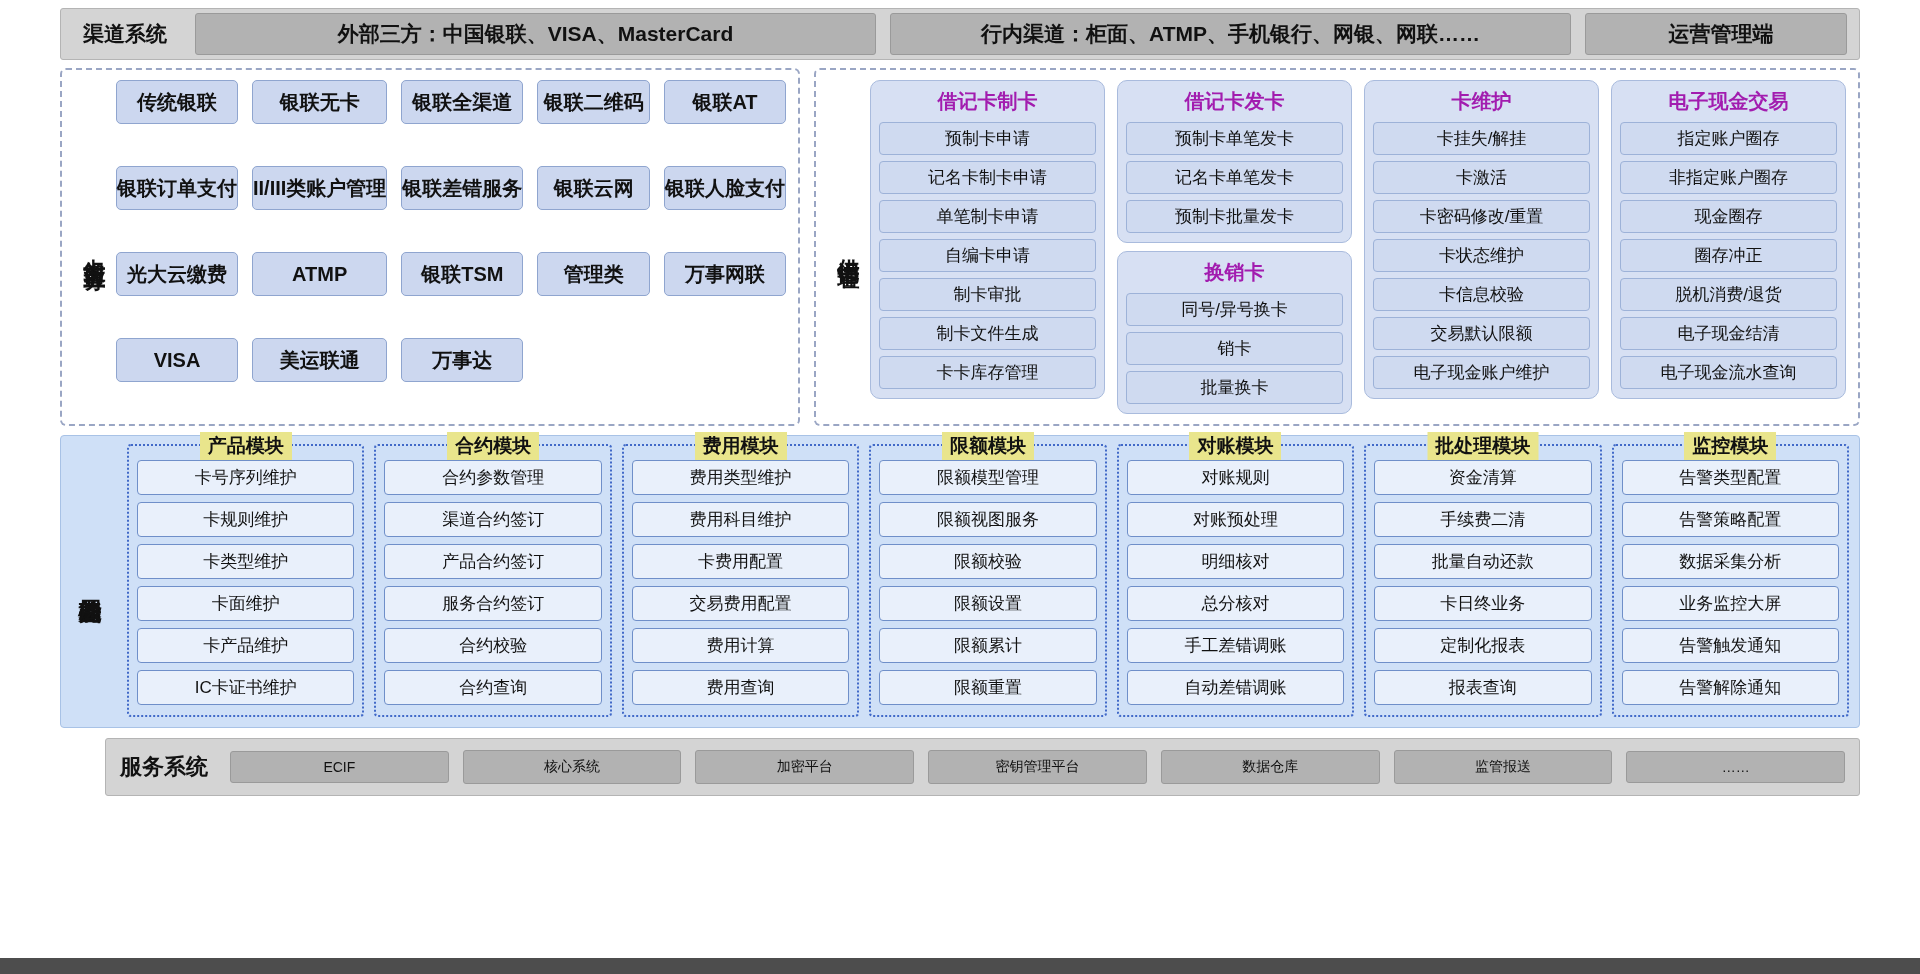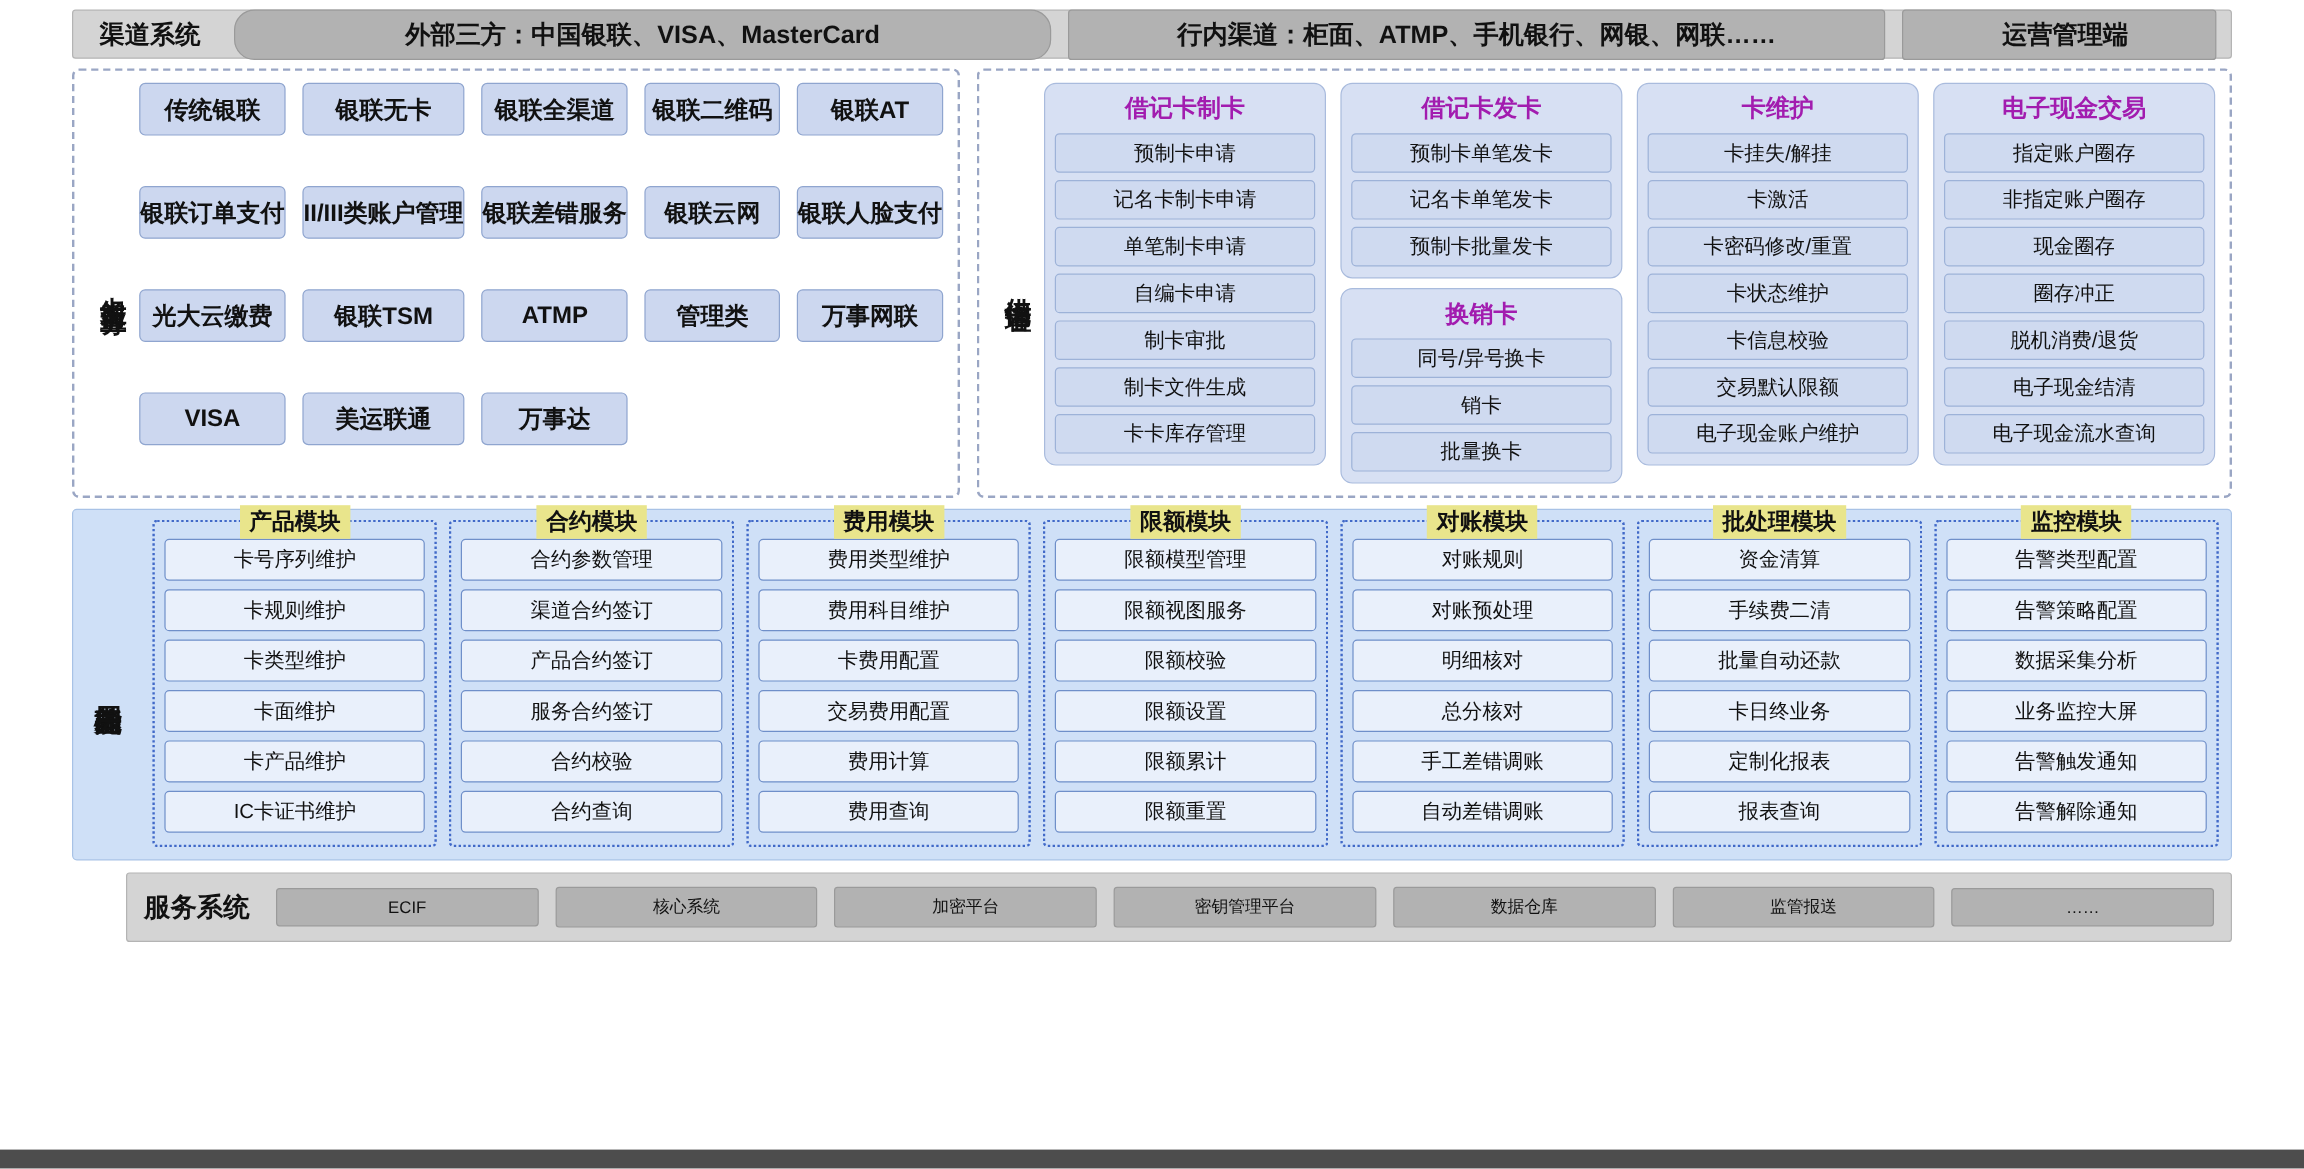--- a/index.html
+++ b/index.html
@@ -20,42 +20,42 @@
 
   
   .channel-row {
     display: flex;
     align-items: center;
     background: #d4d4d4;
     border: 1px solid #b4b4b4;
     border-radius: 3px;
     padding: 8px 12px;
     gap: 14px;
-    height: 41px;
+    height: 52px;
     box-sizing: border-box;
   }
   .channel-title {
     font-size: 21px;
     font-weight: bold;
     color: #111;
     padding: 0 14px 0 10px;
     white-space: nowrap;
   }
   .channel-box {
     background: #b2b2b2;
     border: 1px solid #9a9a9a;
     border-radius: 3px;
     font-size: 21px;
     font-weight: bold;
     color: #111;
     text-align: center;
     padding: 6px 10px;
     white-space: nowrap;
   }
-  .ch-flex-1 { flex: 1 1 0; border-radius: 17px; }
+  .ch-flex-1 { flex: 1 1 0; }
   .ch-flex-2 { flex: 1 1 0; }
   .ch-last { flex: 0 0 230px; padding-left: 20px; }
 
   
   .mid-band {
     display: flex;
     gap: 14px;
     margin-top: 8px;
   }
   .dashed-panel {
@@ -278,22 +278,22 @@
         <div class="cell">银联无卡</div>
         <div class="cell">银联全渠道</div>
         <div class="cell">银联二维码</div>
         <div class="cell">银联AT</div>
         <div class="cell">银联订单支付</div>
         <div class="cell">II/III类账户管理</div>
         <div class="cell">银联差错服务</div>
         <div class="cell">银联云网</div>
         <div class="cell">银联人脸支付</div>
         <div class="cell">光大云缴费</div>
+        <div class="cell">ATMP</div>
         <div class="cell">银联TSM</div>
-        <div class="cell">ATMP</div>
         <div class="cell">管理类</div>
         <div class="cell">万事网联</div>
         <div class="cell">VISA</div>
         <div class="cell">美运联通</div>
         <div class="cell">万事达</div>
       </div>
     </div>
 
     <div class="dashed-panel panel-right">
       <div class="vert-label">借记卡管理</div>

